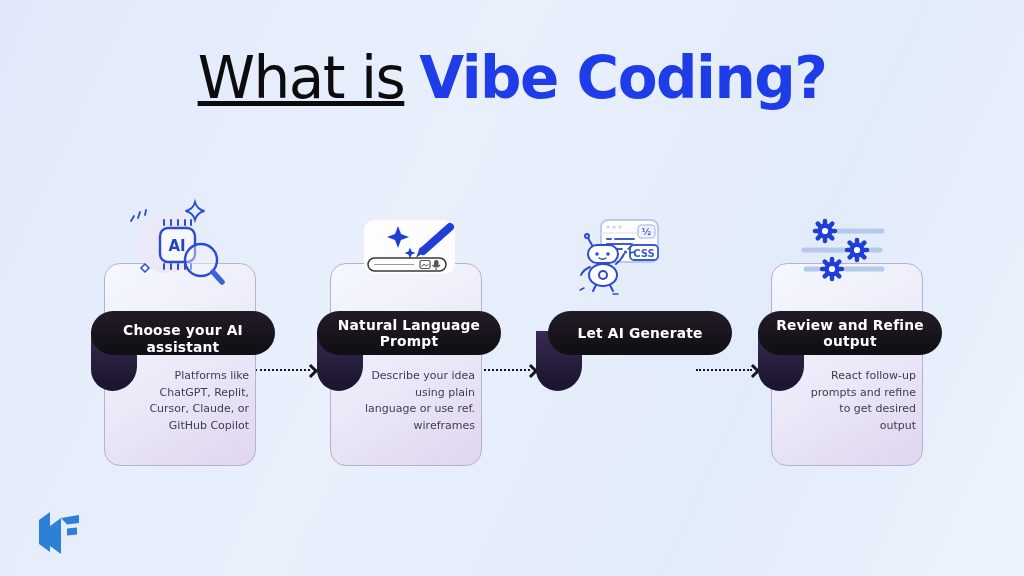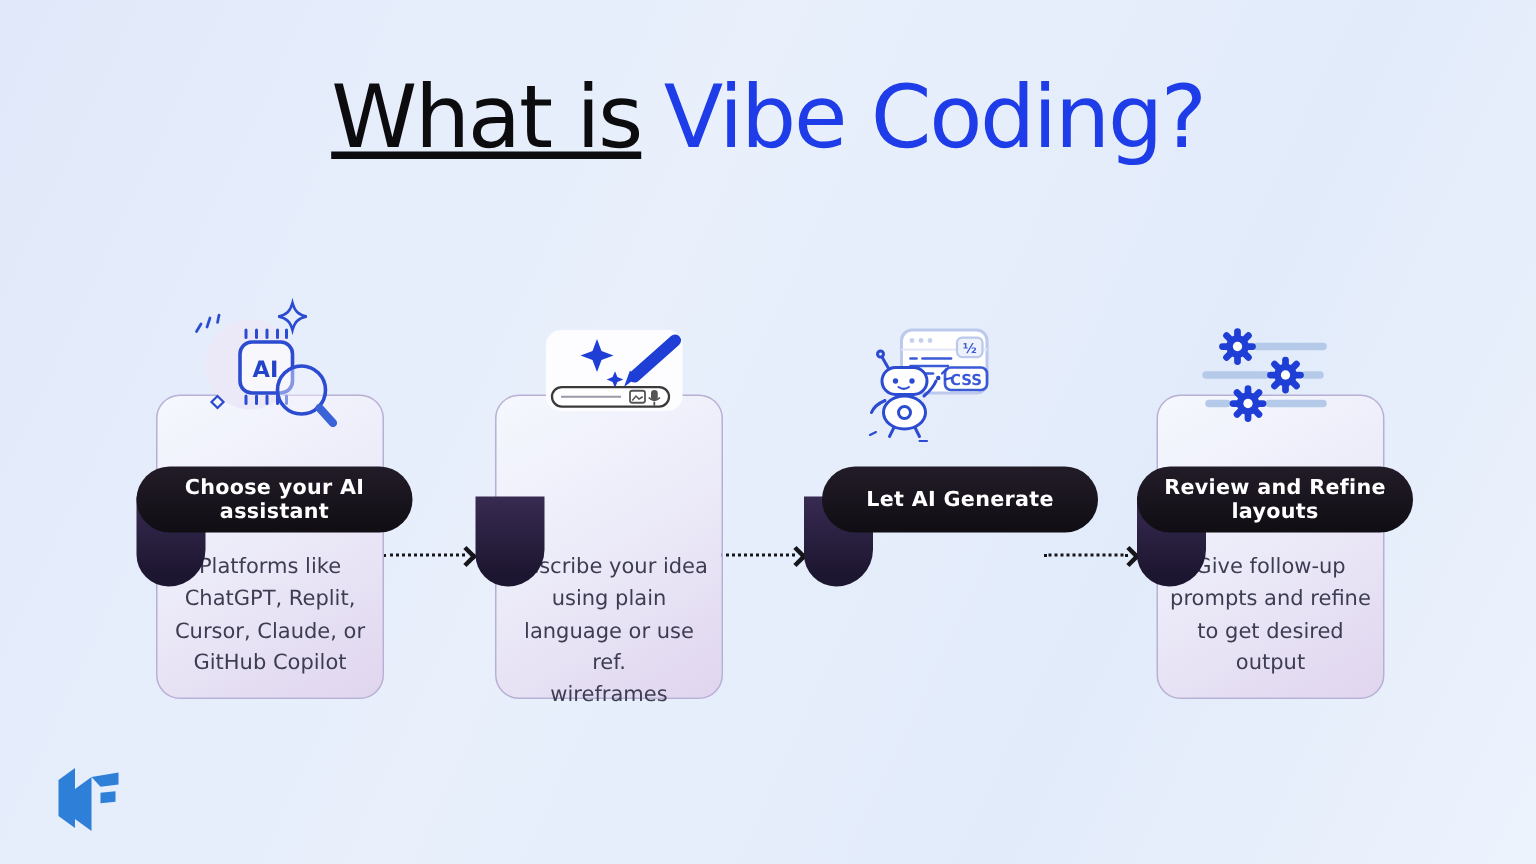--- a/index.html
+++ b/index.html
@@ -7,45 +7,45 @@
     position:relative;width:1024px;height:576px;overflow:hidden;
     font-family:"DejaVu Sans","Liberation Sans",sans-serif;
     background:linear-gradient(115deg,#e1e8f9 0%,#e9f0fc 40%,#e2ebfa 72%,#edf3fd 100%);
   }
   .title{
     position:absolute;top:44px;left:0;right:0;margin:0;
     text-align:center;font-size:58px;line-height:1.2;letter-spacing:-1.5px;
     font-weight:normal;color:#0c0c0e;white-space:nowrap;
   }
   .t-black{font-weight:normal;margin-right:15px;text-decoration:underline;}
-  .t-blue{color:#1e3ce8;font-weight:normal;}
+  .t-blue{color:#1e3ce8;font-weight:bold;}
 
   .card{
     position:absolute;top:263px;width:150px;height:201px;z-index:2;
     border-radius:16px;border:1px solid #b8b0d4;
     background:linear-gradient(150deg,#f5f8fe 0%,#ecebf9 48%,#e0d5ee 100%);
   }
   .c1{left:104px;} .c2{left:330px;} .c3{left:549px;} .c4{left:771px;}
   .body{
     position:absolute;top:104px;left:6px;right:6px;
-    text-align:center;font-size:14px;line-height:1.52;color:#3c3c52;
+    text-align:right;font-size:11px;line-height:1.52;color:#3c3c52;
     white-space:pre-line;
   }
   .fold{
     position:absolute;top:331px;width:46px;height:60px;z-index:3;
     background:linear-gradient(180deg,#382b52 0%,#1d1630 85%);
     border-radius:0 0 30px 26px;
   }
   .f1{left:91px;} .f2{left:317px;} .f3{left:536px;} .f4{left:758px;}
   .pill{
     position:absolute;top:311px;width:184px;height:44px;z-index:4;
     border-radius:22px;display:flex;align-items:center;justify-content:center;
     background:linear-gradient(180deg,#221c28 0%,#100d13 100%);
   }
-  .p1{left:91px;} .p2{left:317px;} .p3{left:548px;} .p4{left:758px;}
+  .p1{left:91px;align-items:flex-end;} .p2{left:317px;} .p3{left:548px;} .p4{left:758px;}
   .pill span{
     color:#ffffff;font-weight:bold;font-size:13.8px;line-height:1.18;
     text-align:center;white-space:pre-line;letter-spacing:.2px;
   }
   .arrow{position:absolute;top:364px;height:14px;z-index:1;}
   .a1{left:255px;width:61px;} .a2{left:476px;width:60px;} .a3{left:696px;width:62px;}
   .arrow .line{
     position:absolute;left:0;right:6px;top:5px;border-top:2.6px dotted #15151a;
   }
   .arrow .head{
@@ -88,41 +88,45 @@
 Cursor, Claude, or
 GitHub Copilot</div>
   </div>
   <div class="card c2">
     <div class="body">Describe your idea
 using plain
 language or use ref.
 wireframes</div>
   </div>
   <div class="card c4">
-    <div class="body">Give follow-up
+    <div class="body">React follow-up
 prompts and refine
 to get desired
 output</div>
   </div>
 
   <div class="fold f1"></div>
   <div class="fold f2"></div>
   <div class="fold f3"></div>
   <div class="fold f4"></div>
 
   <div class="pill p1">
     <span>Choose your AI
 assistant</span>
   </div>
+  <div class="pill p2">
+    <span>Natural Language
+Prompt</span>
+  </div>
   <div class="pill p3">
     <span>Let AI Generate</span>
   </div>
   <div class="pill p4">
     <span>Review and Refine
-layouts</span>
+output</span>
   </div>
 
   <svg class="icon i1" width="104" height="92" viewBox="0 0 104 92">
     <circle cx="41" cy="45" r="30" fill="#ebe8f7"></circle>
     <g stroke="#2b4bd0" stroke-width="2" stroke-linecap="round">
       <line x1="38" y1="22" x2="38" y2="27"></line>
         <line x1="45" y1="22" x2="45" y2="27"></line>
       <line x1="52" y1="22" x2="52" y2="27"></line>
         <line x1="59" y1="22" x2="59" y2="27"></line>
       <line x1="65" y1="22" x2="65" y2="27"></line>

